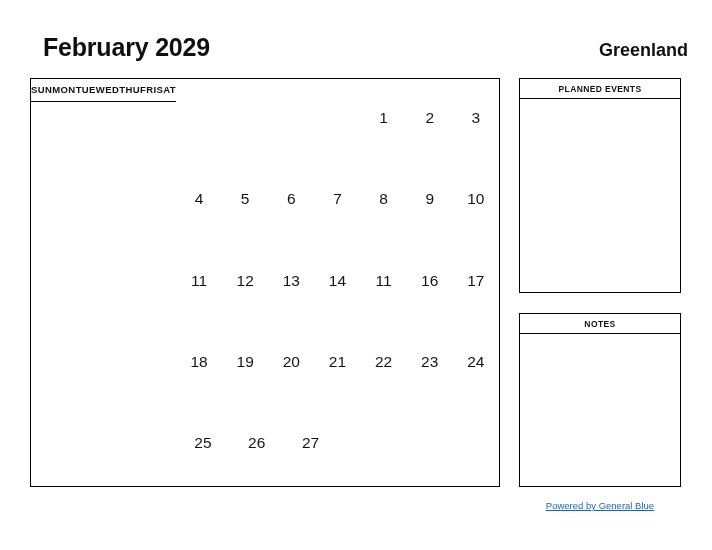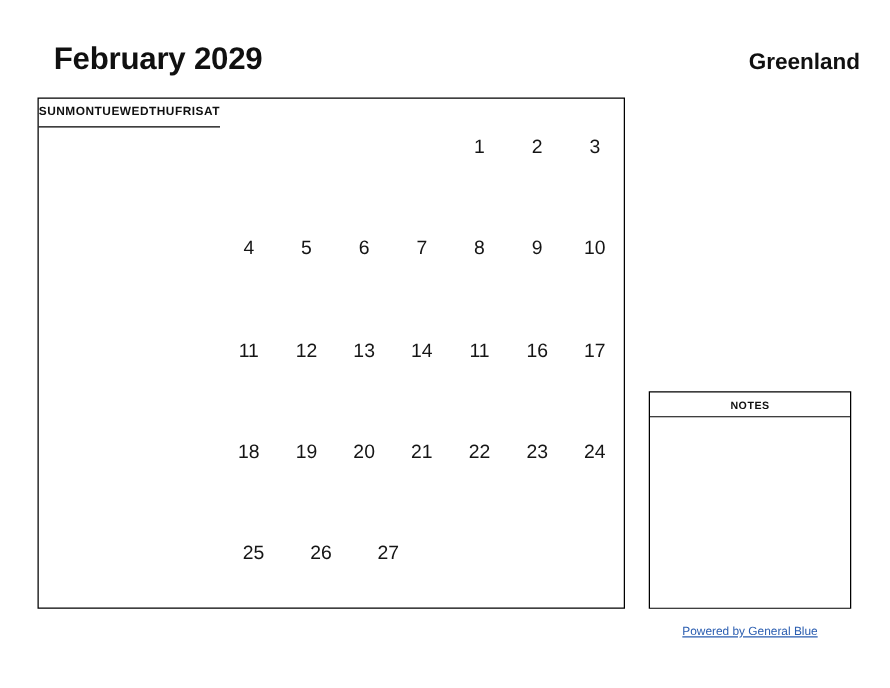--- a/index.html
+++ b/index.html
@@ -285,20 +285,24 @@
             <span class="day-num">27</span>
           </div>
         <div class="day-cell empty"></div>
         <div class="day-cell empty"></div>
         <div class="day-cell empty"></div>
       </div>
 
     </div>
   </div>
 
+  <div class="panel panel-events">
+    <div class="panel-title">PLANNED EVENTS</div>
+    <div class="panel-body"></div>
+  </div>
 
   <div class="panel panel-notes">
     <div class="panel-title">NOTES</div>
     <div class="panel-body"></div>
   </div>
 
   <div class="footer">
     <a class="footer-link" href="#">Powered by General Blue</a>
   </div>
 

